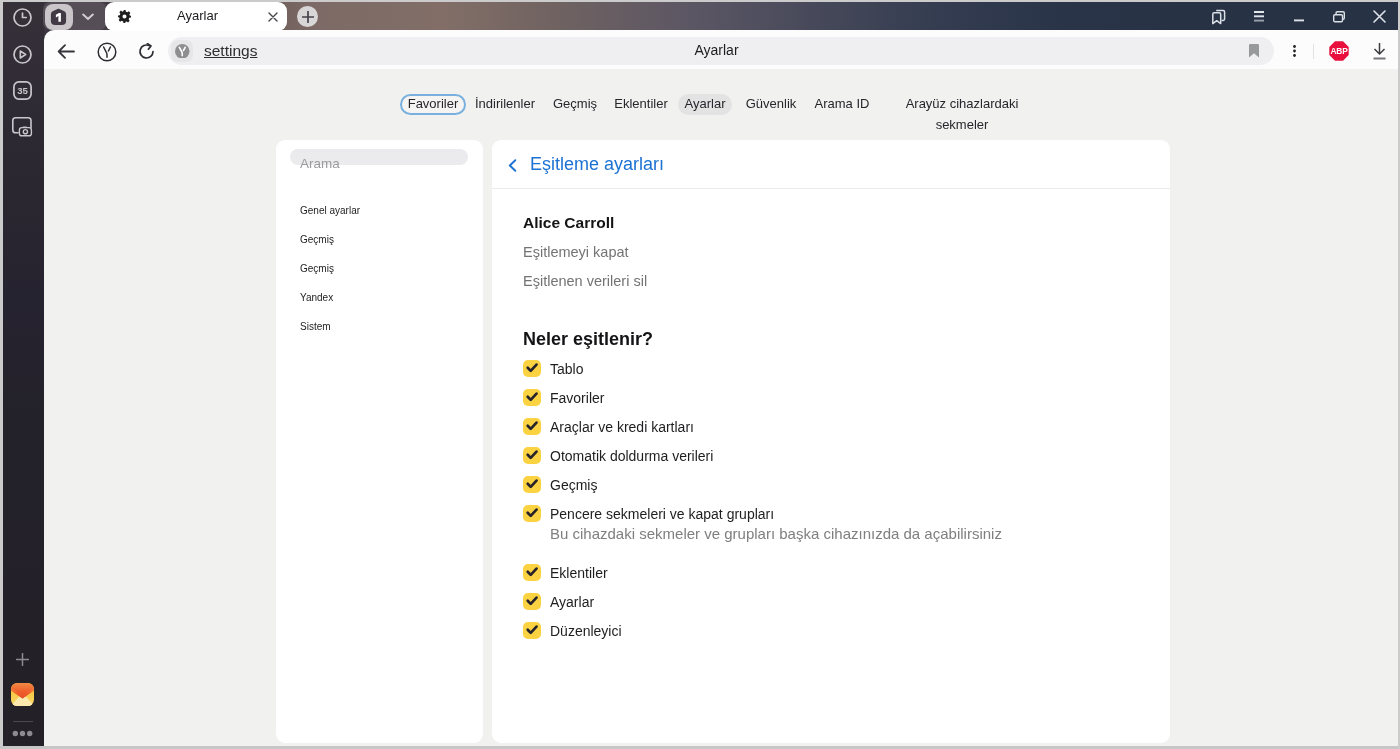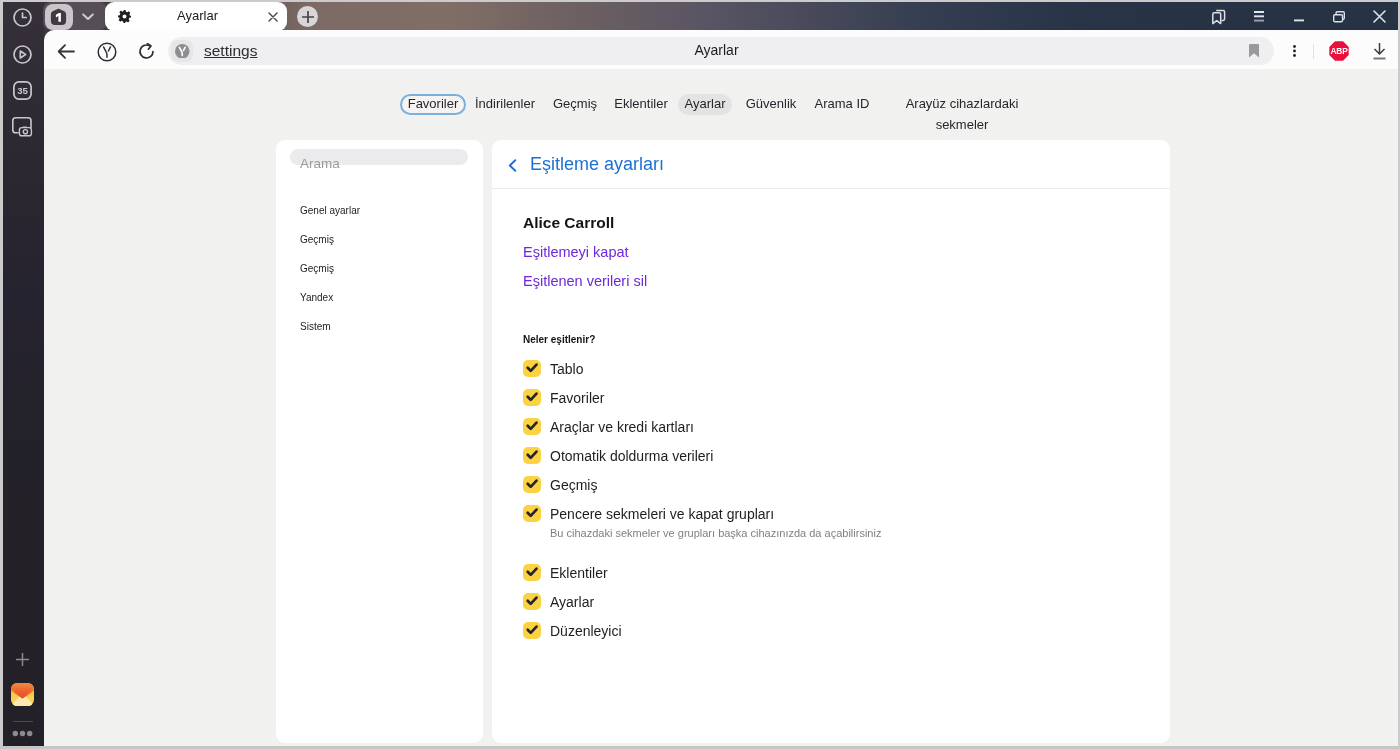--- a/index.html
+++ b/index.html
@@ -40,25 +40,25 @@
 
 #leftpanel { left:276px; top:140px; width:206.5px; height:602.5px; background:#fff; border-radius:9px; }
 #searchbox { left:14px; top:9px; width:178px; height:16px; background:#ebebed; border-radius:8px;
   color:#9b9b9d; font-size:13.5px; line-height:30px; padding-left:10px; }
 .navitem { left:24px; font-size:10px; color:#1d1d1f; height:20px; line-height:20px; }
 
 #rightpanel { left:492px; top:140px; width:678px; height:602.5px; background:#fff; border-radius:9px; }
 #hdrtext { left:31px; top:13px; font-size:18px; color:#1b72d3; height:23px; line-height:23px;margin-left:7px; }
 #divider { left:0px; top:48px; width:678px; height:1px; background:#ebebeb; }
 .bold15 { font-weight:bold; font-size:15.5px; color:#141416; height:21px; line-height:21px; }
-.link { font-size:14.5px; color:#6d28d9; height:20px; line-height:20px; }
+.link { font-size:14.5px; color:#737373; height:20px; line-height:20px; }
 .cbrow { left:31px; height:20px; }
 .cb { position:absolute; left:0px; top:1px; width:17.5px; height:17.5px; background:#fbd342; border-radius:5px; }
 .cblabel { position:absolute; left:27px; top:0px; font-size:14px; color:#1e1e20; height:20px; line-height:20px; white-space:nowrap; }
-.subtext { left:58px; font-size:11px; color:#7f7f81; height:17px; line-height:17px; white-space:nowrap; }
+.subtext { left:58px; font-size:15px; color:#7f7f81; height:17px; line-height:17px; white-space:nowrap; }
 .subtext .blue { color:#2b7fd8; }
 svg { display:block; }
 .icon { position:absolute; }
 </style>
 </head>
 <body>
 
 <div class="abs" id="titlebar"></div>
 <div class="abs" id="toolbar"></div>
 <div class="abs" id="content"></div>
@@ -228,21 +228,21 @@
 <div class="abs" id="rightpanel">
   <svg class="icon" style="left:15.5px;top:18.5px" width="9" height="13" viewBox="0 0 9 13">
     <path d="M7.3 1.2 L1.8 6.5 L7.3 11.8" fill="none" stroke="#1b72d3" stroke-width="1.9" stroke-linecap="round" stroke-linejoin="round"></path>
   </svg>
   <div class="abs" id="hdrtext">Eşitleme ayarları</div>
   <div class="abs" id="divider"></div>
 
   <div class="abs bold15" style="left:31px;top:72px">Alice Carroll</div>
   <div class="abs link" style="left:31px;top:101.5px">Eşitlemeyi kapat</div>
   <div class="abs link" style="left:31px;top:130.5px">Eşitlenen verileri sil</div>
-  <div class="abs bold15" style="left:31px;top:188.5px;font-size:10px">Neler eşitlenir?</div>
+  <div class="abs bold15" style="left:31px;top:188.5px;font-size:18px">Neler eşitlenir?</div>
 
   <div class="abs cbrow" style="top:218.5px">
       <span class="cb"></span>
       <span class="cblabel">Tablo</span>
     </div>
   <div class="abs cbrow" style="top:247.5px">
       <span class="cb"></span>
       <span class="cblabel">Favoriler</span>
     </div>
   <div class="abs cbrow" style="top:276.5px">

